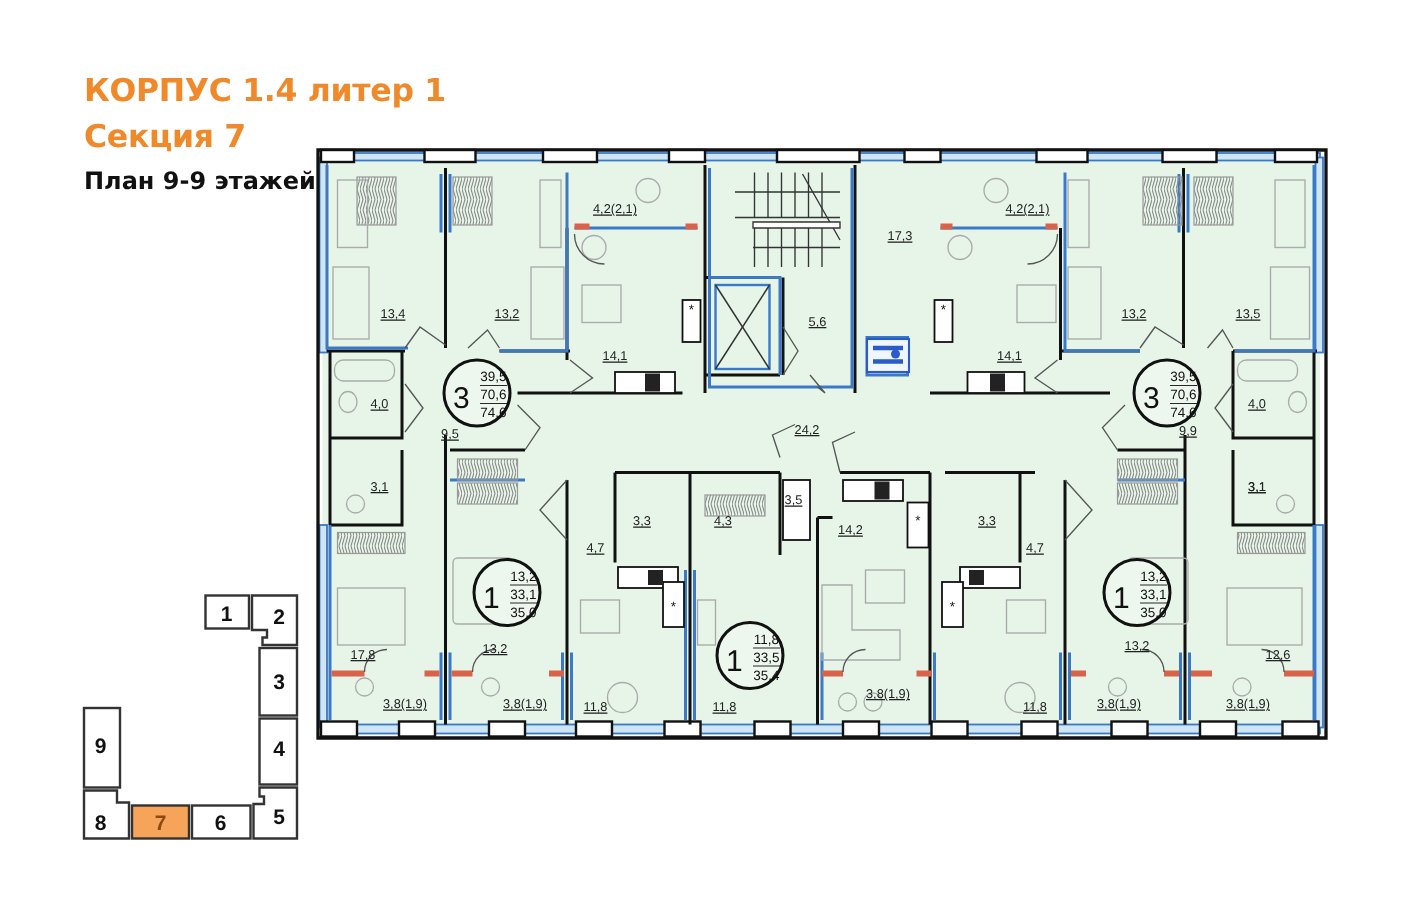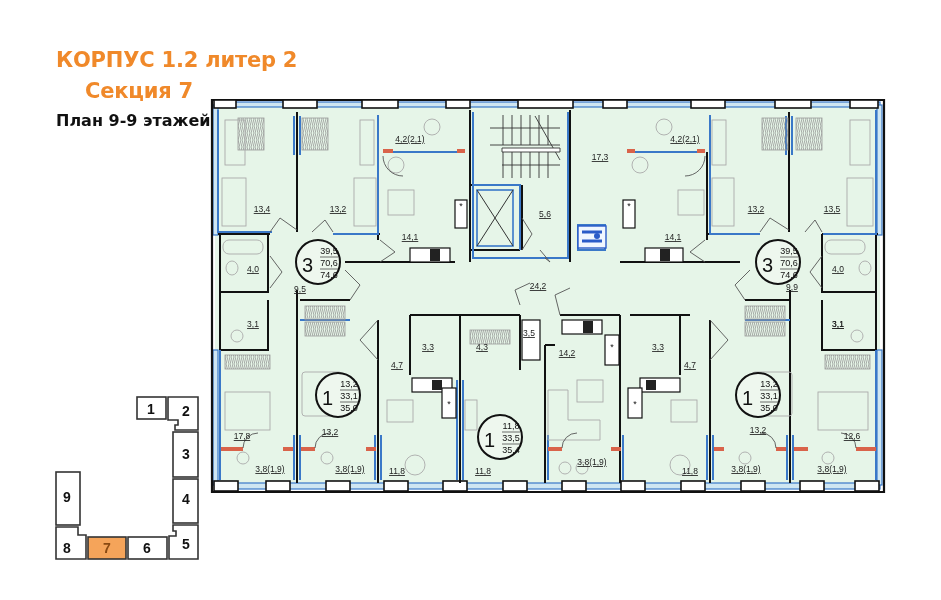--- a/index.html
+++ b/index.html
@@ -1,31 +1,31 @@
 <!DOCTYPE html>
 <html><head>
   <meta charset="utf-8">
   <style>
     html, body { margin: 0; padding: 0; background: #ffffff; }
     body { width: 941px; height: 600px; position: relative; overflow: hidden;
            font-family: "DejaVu Sans", sans-serif; }
     .title-1 { position: absolute; left: 56px; top: 48px; font-size: 21px; font-weight: bold;
                color: #f0892a; font-family: "DejaVu Sans", sans-serif; letter-spacing: -0.2px; }
     .title-2 { position: absolute; left: 56px; top: 79px; font-size: 21px; font-weight: bold;
-               color: #f0892a; font-family: "DejaVu Sans", sans-serif; letter-spacing: -0.2px; margin-left: 29px; }
+               color: #f0892a; font-family: "DejaVu Sans", sans-serif; letter-spacing: -0.2px; }
     .title-3 { position: absolute; left: 56px; top: 111px; font-size: 16px; font-weight: bold;
                color: #111111; font-family: "DejaVu Sans", sans-serif; }
     .plan { position: absolute; left: 0; top: 0; }
     .keymap { position: absolute; left: 0; top: 0; }
     svg text { font-family: "Liberation Sans", sans-serif; }
   </style>
 </head>
 <body>
 
-<div class="title-1">КОРПУС 1.2 литер 2</div>
+<div class="title-1">КОРПУС 1.4 литер 1</div>
 <div class="title-2">Секция 7</div>
 <div class="title-3">План 9-9 этажей</div>
 
 <svg class="keymap" width="941" height="600" viewBox="0 0 941 600">
   <g stroke="#333" stroke-width="1.6" fill="#fff">
     <rect x="137" y="397" width="29" height="22"></rect>
     <path d="M168 397 H198 V430 H175 V425 H178 V420 H168 Z"></path>
     <rect x="173" y="432" width="25" height="45"></rect>
     <rect x="173" y="479" width="25" height="44"></rect>
     <path d="M173 525 H198 V559 H169 V536 H176 V531 H173 Z"></path>

